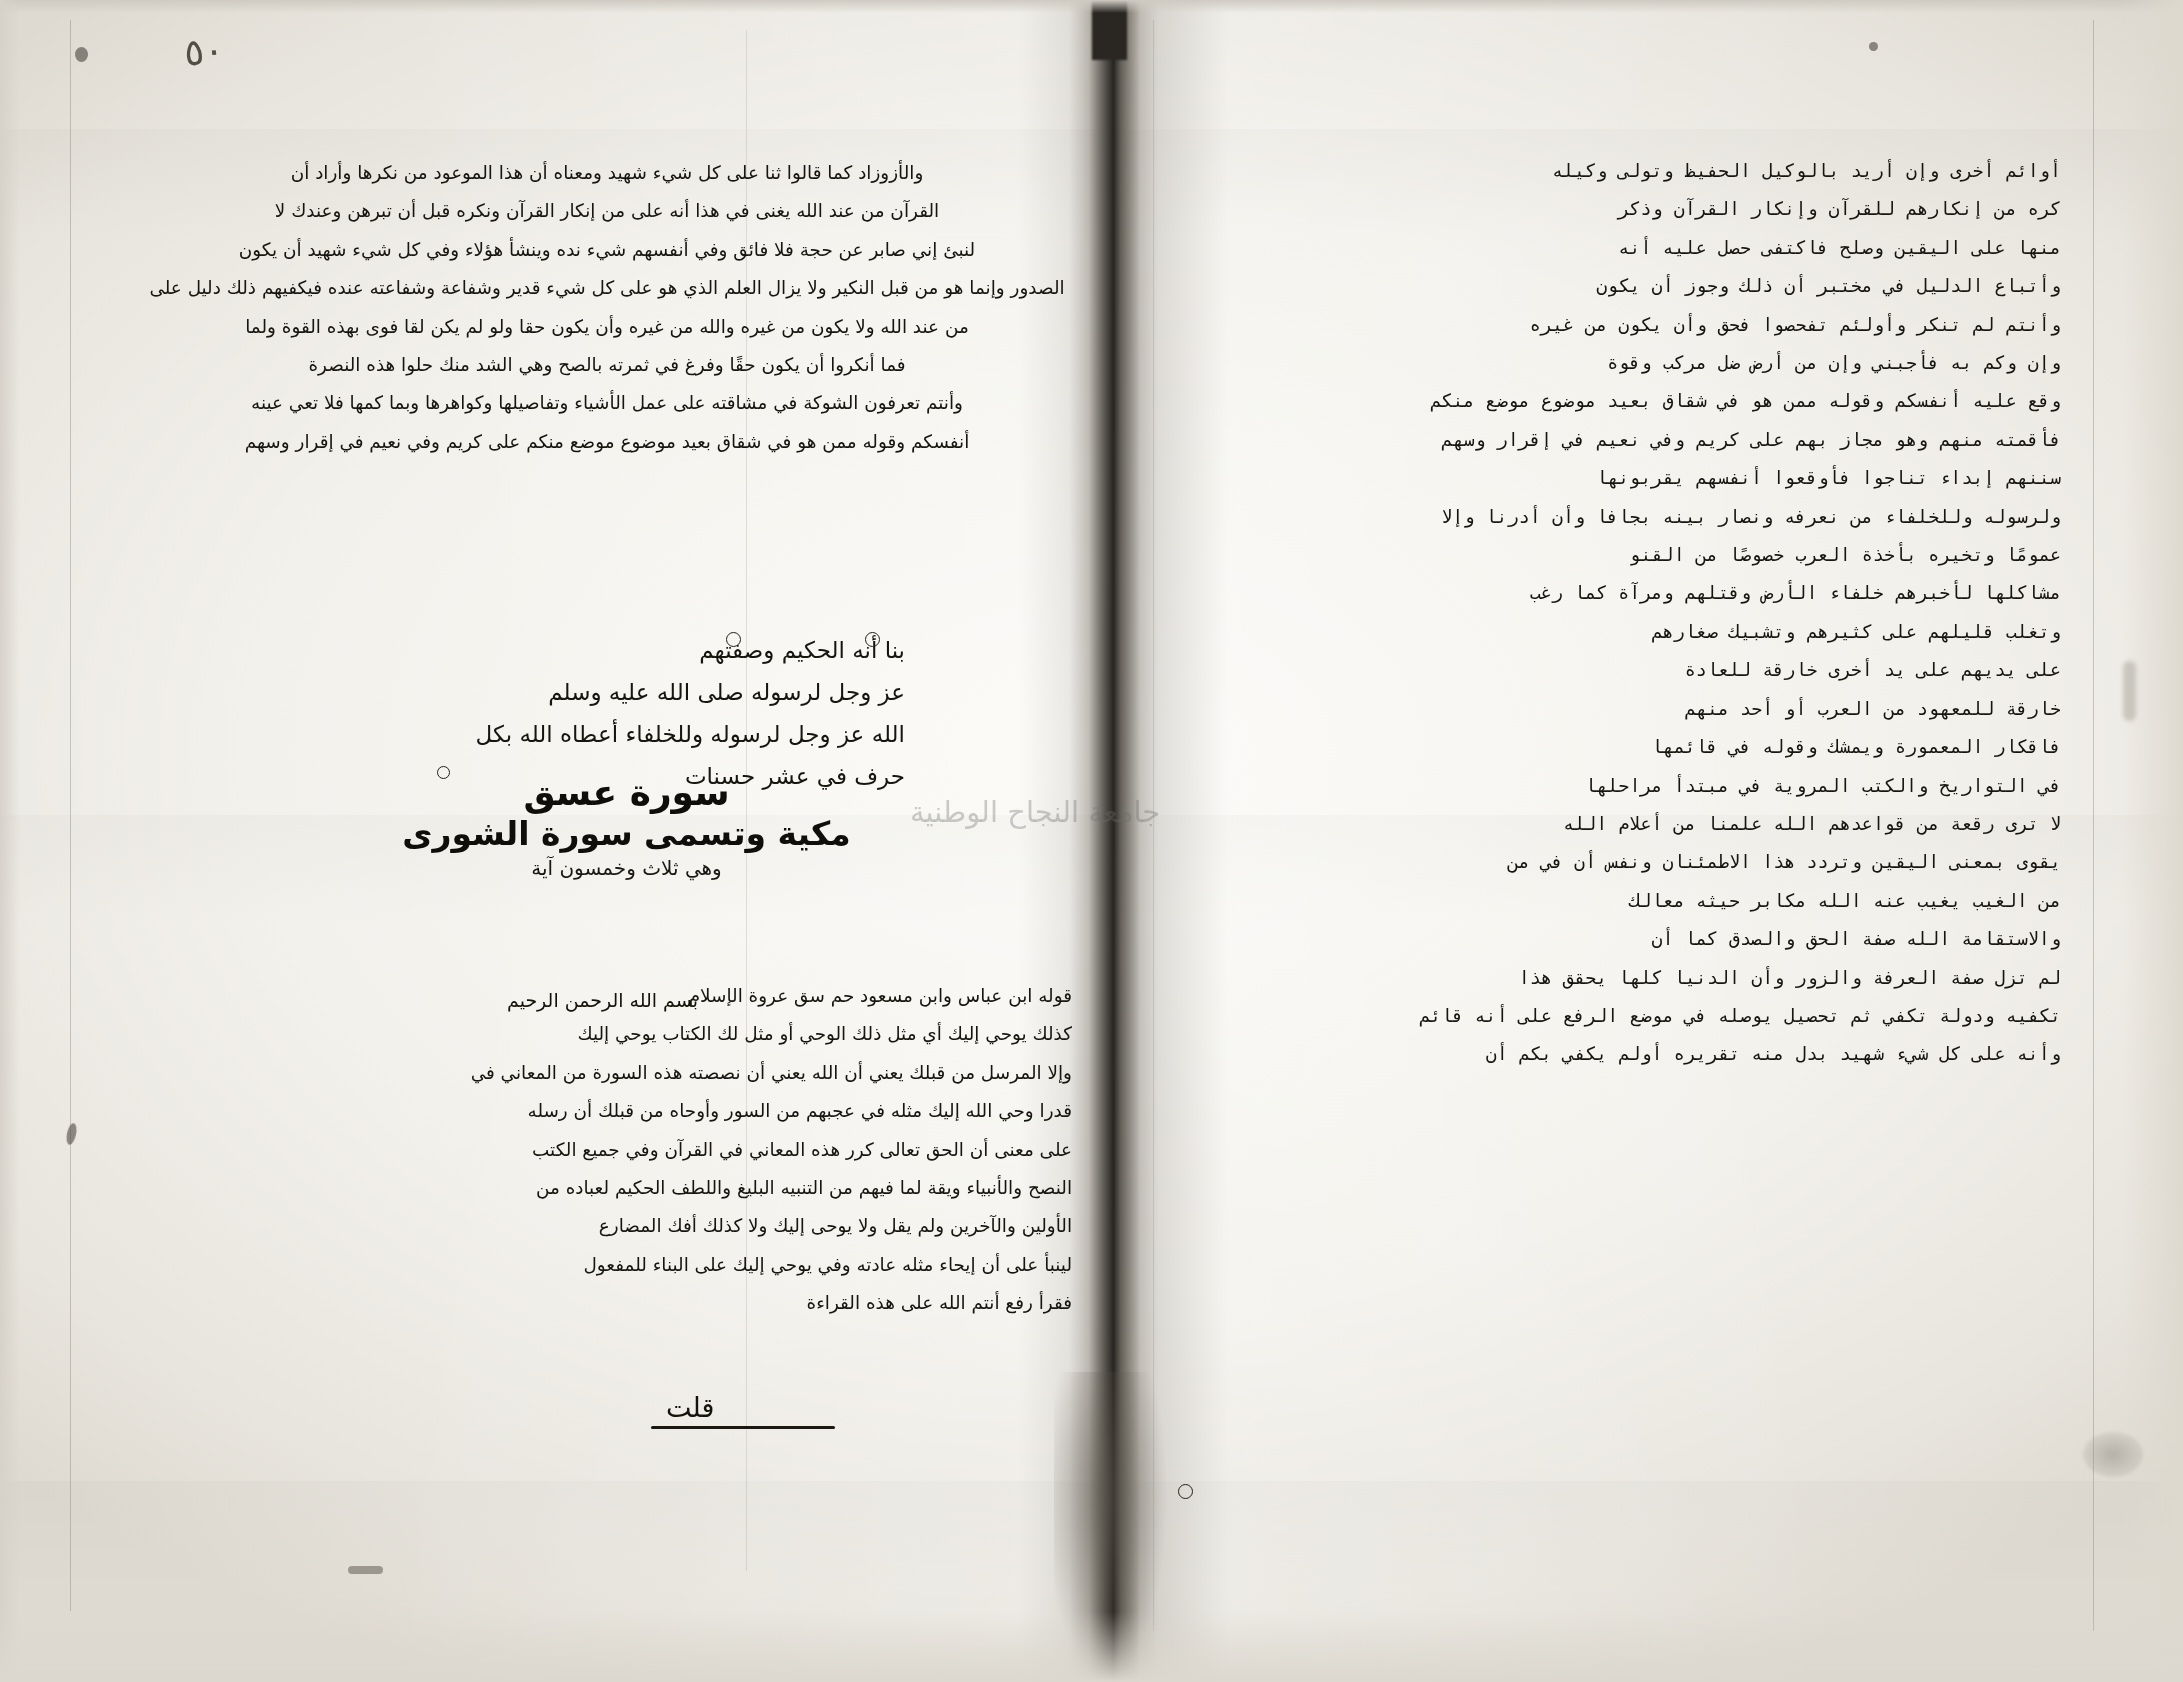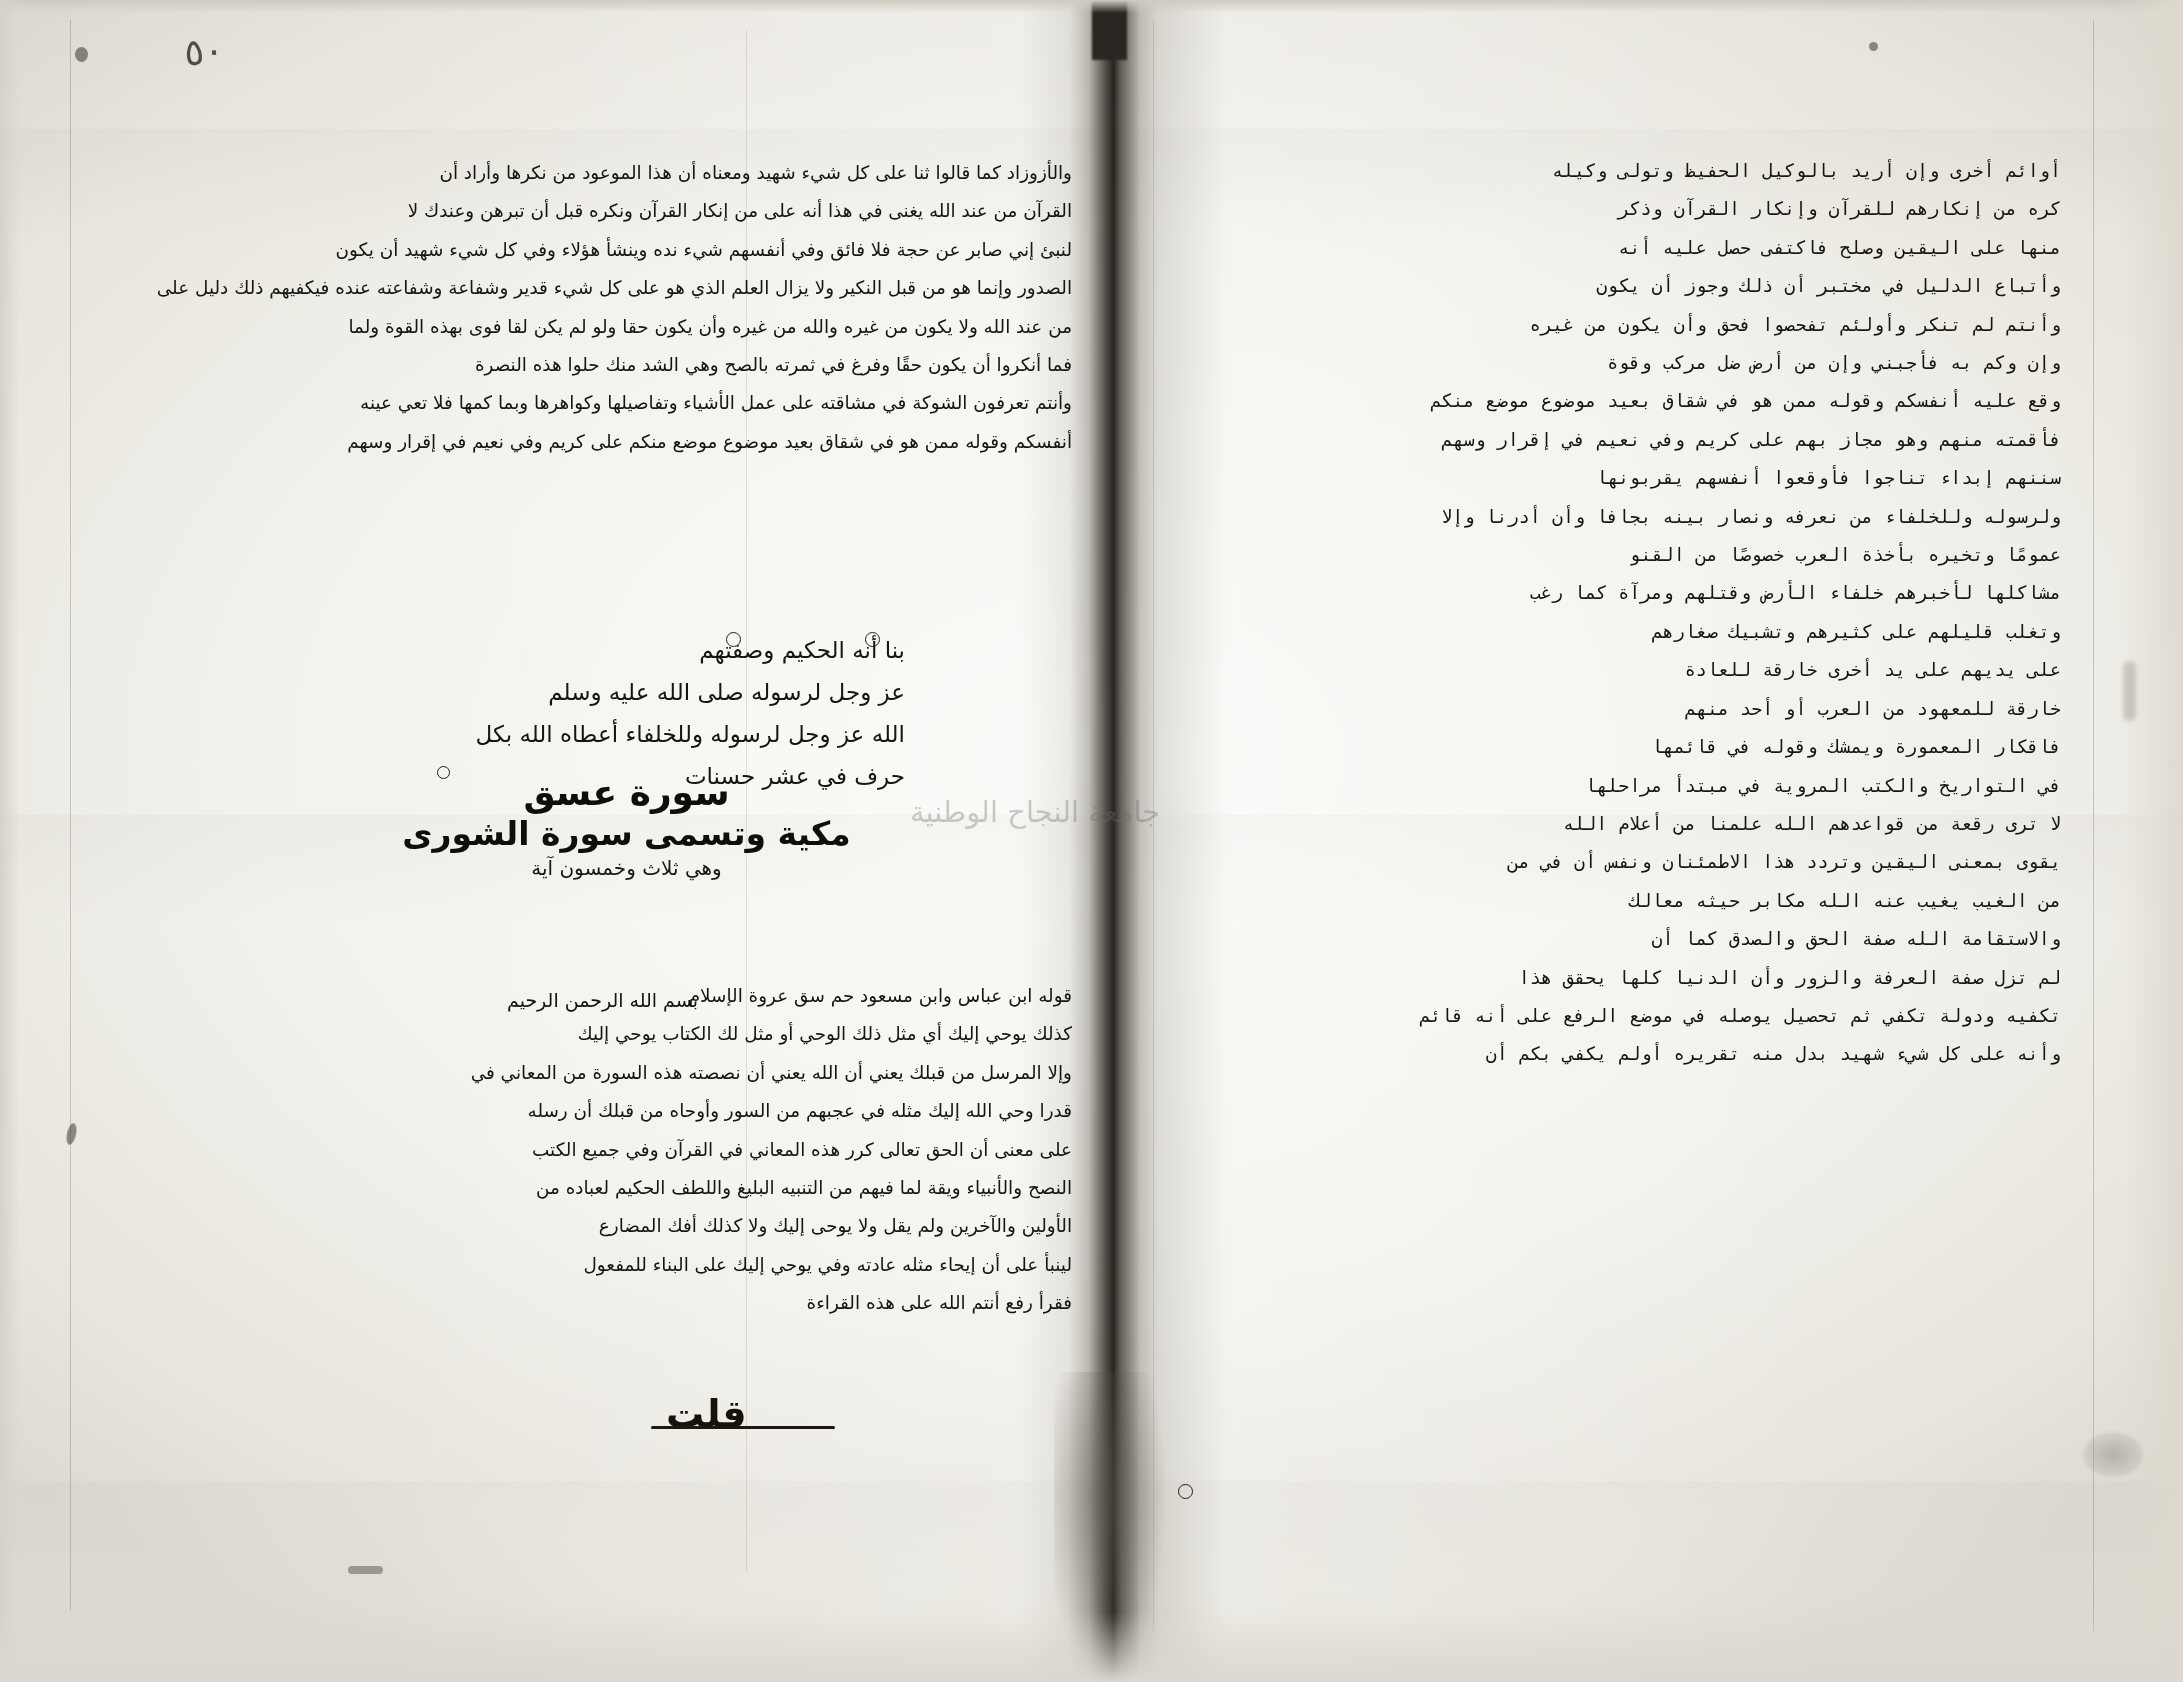--- a/index.html
+++ b/index.html
@@ -152,20 +152,21 @@
   #right-body .line {
     margin-bottom: 20px;
   }
 
   .col-left {
     position: absolute;
     top: 164px;
     left: 142px;
     width: 930px;
     direction: rtl;
+    text-align: center;
   }
   .col-left .line { margin-bottom: 20px; }
 
   
   .centre-block {
     position: absolute;
     top: 639px;
     left: 318px;
     width: 587px;
     direction: rtl;
@@ -228,22 +229,22 @@
     width: 930px;
     direction: rtl;
   }
   #left-lower .line { margin-bottom: 20px; }
 
   
   .catchword {
     position: absolute;
     top: 1392px;
     left: 666px;
-    font-size: 38px;
-    font-weight: bold;
+    font-size: 27px;
+    font-weight: normal;
     color: #141209;
     direction: rtl;
     letter-spacing: -1px;
   }
   .catchword-rule {
     position: absolute;
     top: 1426px;
     left: 651px;
     width: 184px;
     height: 2.5px;

